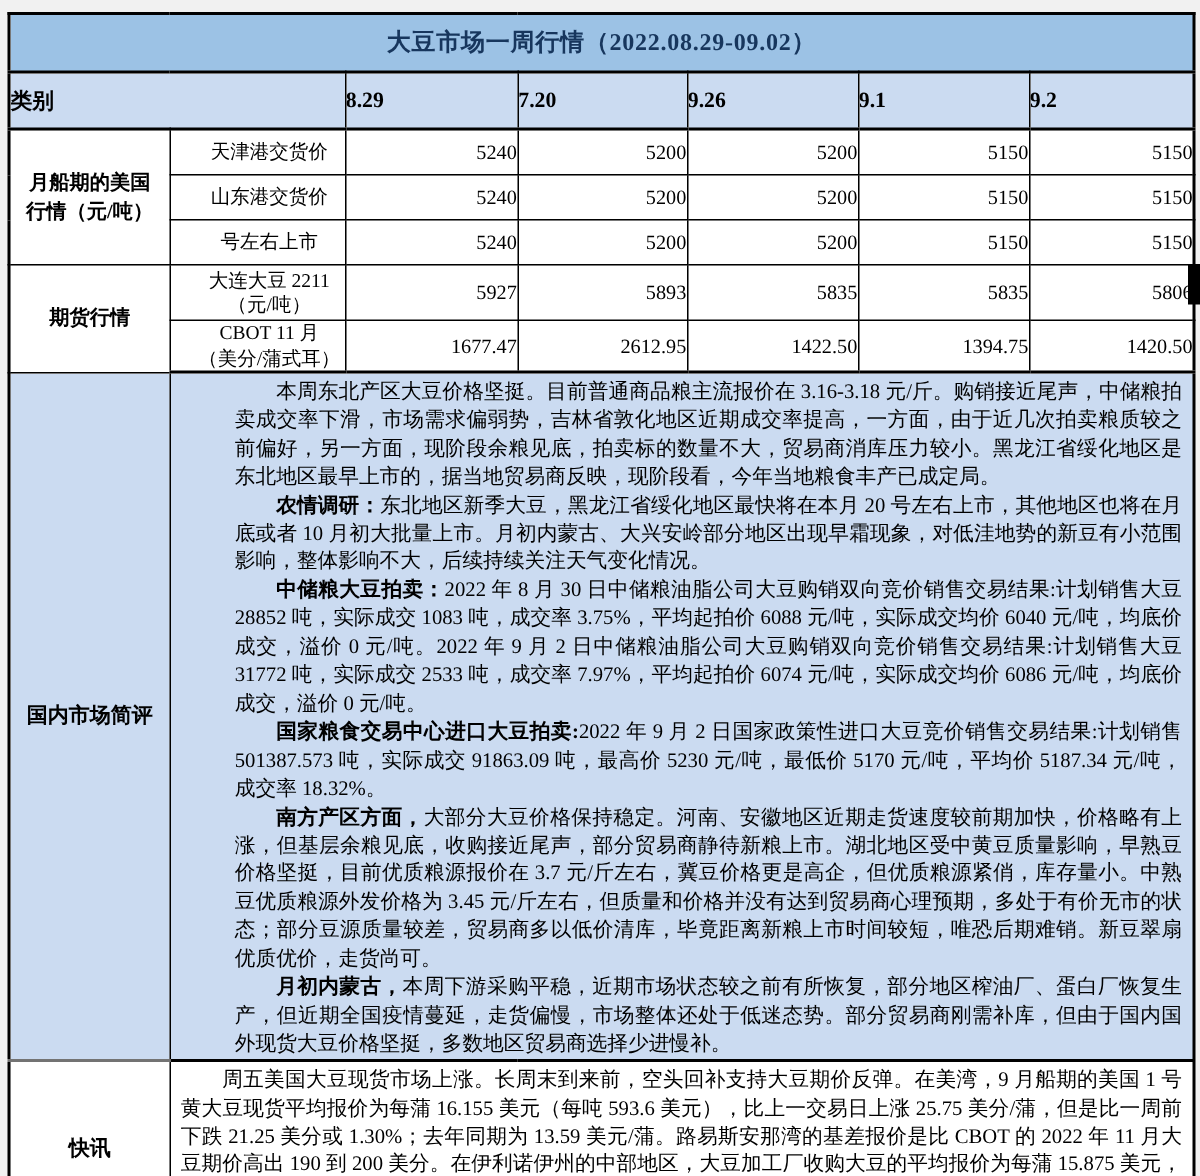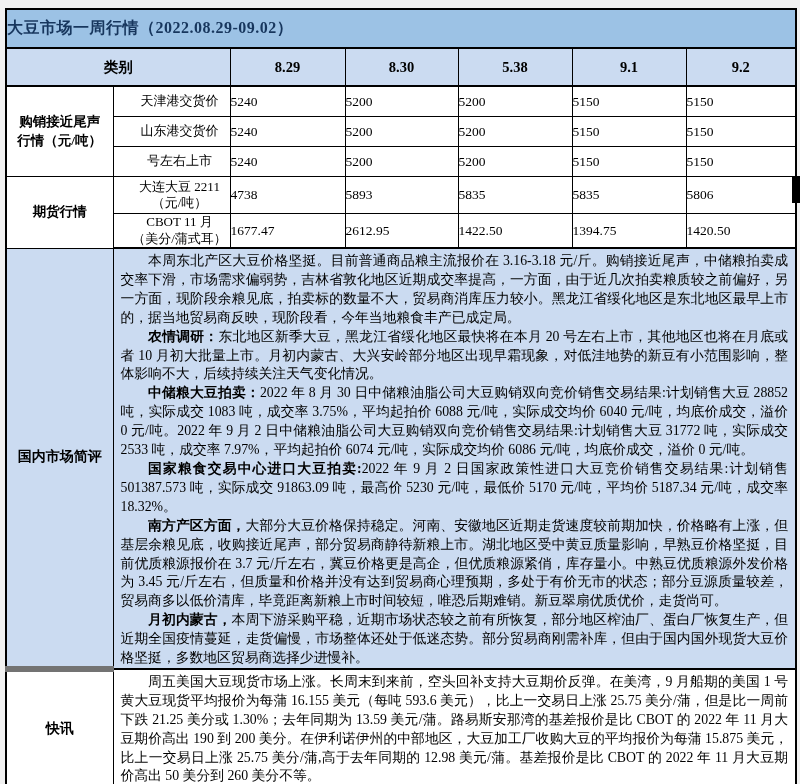--- a/index.html
+++ b/index.html
@@ -15,45 +15,45 @@
     border:2px solid #000;
   }
   td{border:1px solid #000;padding:0;overflow:hidden;vertical-align:middle;}
   
   col.cA{width:107px;} col.cB{width:117px;}
   col.c1{width:115px;} col.c2{width:113px;} col.c3{width:114px;}
   col.c4{width:114px;} col.c5{width:110px;}
   
   tr.title-row td{
     height:37px;background:var(--blue-mid);
-    font-weight:bold;font-size:16px;color:#17365d;
+    text-align:center;font-weight:bold;font-size:16px;color:#17365d;
     border-bottom:2px solid #000;letter-spacing:.5px;
   }
   tr.header-row td{
     height:36px;background:var(--blue-light);
-    text-align:center;font-weight:bold;font-size:14.5px;
+    font-weight:bold;font-size:14.5px;
     border-bottom:2px solid #000;
   }
   tr.price-row td{height:29px;background:#fff;}
   tr.fut-row1 td{height:36px;background:#fff;}
   tr.fut-row2 td{height:33px;background:#fff;border-bottom:2px solid #000;}
   .group-label{
     text-align:center;font-weight:bold;font-size:13.5px;
     white-space:pre-line;line-height:1.35;background:#fff;
   }
   .sub-label{
     text-align:center;font-size:13px;white-space:pre-line;line-height:1.25;padding-left:16px;
   }
-  .num{text-align:left;font-size:13.5px;}
+  .num{text-align:right;font-size:13.5px;}
   tr.review-row td.body-cell{
     height:414px;background:var(--blue-light);
-    vertical-align:top;border-bottom:2px solid #000;
+    vertical-align:top;border-bottom:2px solid #000;padding-left:36px;
   }
   tr.review-row td.side-label{
-    background:var(--blue-light);border-bottom:6px solid #737373;
+    background:var(--blue-light);border-bottom:2px solid #737373;
   }
   tr.news-row td.body-cell{
     height:94px;background:#fff;vertical-align:middle;
     border-bottom:2px solid #000;
   }
   tr.news-row td.side-label{background:#fff;border-bottom:2px solid #000;}
   .side-label{
     text-align:center;font-weight:bold;font-size:14px;
     font-family:"Liberation Sans","DejaVu Sans",sans-serif;
   }
@@ -79,28 +79,28 @@
     </colgroup>
 
     <tbody>
         <tr class="title-row">
       <td colspan="7">大豆市场一周行情（2022.08.29-09.02）</td>
     </tr>
 
     <tr class="header-row">
       <td colspan="2">类别</td>
       <td>8.29</td>
-      <td>8.30</td>
-      <td>5.38</td>
+      <td>7.20</td>
+      <td>9.26</td>
       <td>9.1</td>
       <td>9.2</td>
     </tr>
 
     <tr class="price-row">
-      <td rowspan="3" class="group-label">购销接近尾声
+      <td rowspan="3" class="group-label">月船期的美国
 行情（元/吨）</td>
       <td class="sub-label">天津港交货价</td>
       <td class="num">5240</td>
       <td class="num">5200</td>
       <td class="num">5200</td>
       <td class="num">5150</td>
       <td class="num">5150</td>
     </tr>
     <tr class="price-row">
       <td class="sub-label">山东港交货价</td>
@@ -116,21 +116,21 @@
       <td class="num">5200</td>
       <td class="num">5200</td>
       <td class="num">5150</td>
       <td class="num">5150</td>
     </tr>
 
     <tr class="fut-row1">
       <td rowspan="2" class="group-label">期货行情</td>
       <td class="sub-label">大连大豆 2211
 （元/吨）</td>
-      <td class="num">4738</td>
+      <td class="num">5927</td>
       <td class="num">5893</td>
       <td class="num">5835</td>
       <td class="num">5835</td>
       <td class="num">5806</td>
     </tr>
     <tr class="fut-row2">
       <td class="sub-label">CBOT 11 月
 （美分/蒲式耳）</td>
       <td class="num">1677.47</td>
       <td class="num">2612.95</td>

